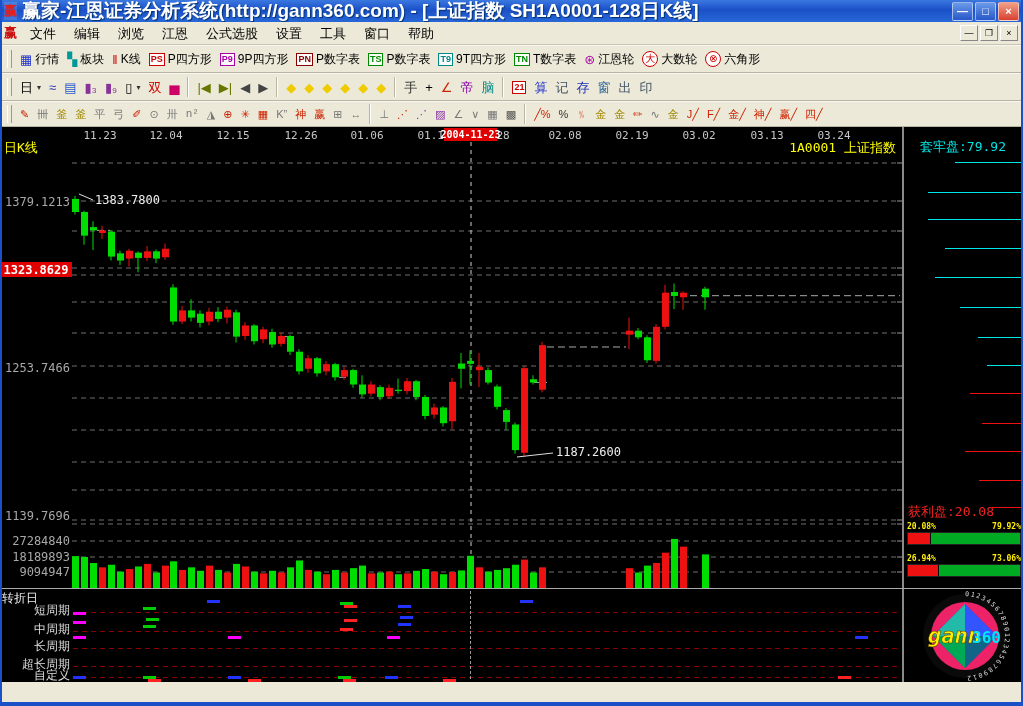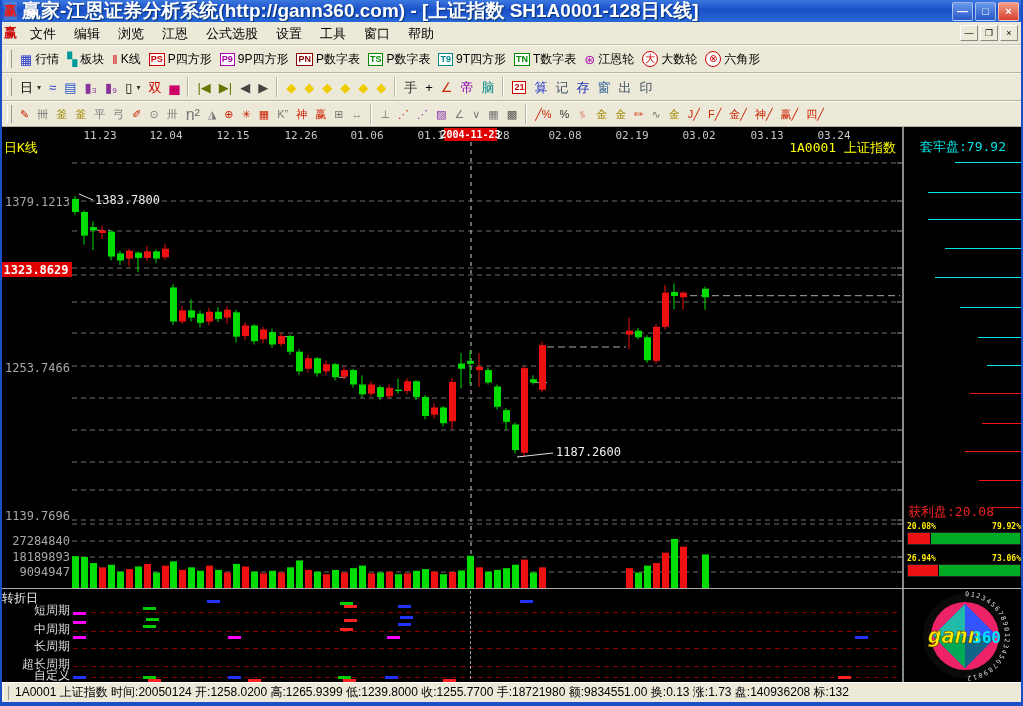--- a/index.html
+++ b/index.html
@@ -266,21 +266,21 @@
       <span class="tbtn">
         <span class="ic" style="color: rgb(204, 34, 0); font-size: 11px;">✐</span>
       </span>
       <span class="tbtn">
         <span class="ic" style="color: rgb(119, 119, 119); font-size: 11px;">⊙</span>
       </span>
       <span class="tbtn">
         <span class="ic" style="color: rgb(119, 119, 119); font-size: 11px;">卅</span>
       </span>
       <span class="tbtn">
-        <span class="ic" style="color: rgb(119, 119, 119); font-size: 16px;">n²</span>
+        <span class="ic" style="color: rgb(119, 119, 119); font-size: 11px; font-family: Liberation Mono, monospace;">n²</span>
       </span>
       <span class="tbtn">
         <span class="ic" style="color: rgb(119, 119, 119); font-size: 11px;">◮</span>
       </span>
       <span class="tbtn">
         <span class="ic" style="color: rgb(204, 34, 0); font-size: 11px;">⊕</span>
       </span>
       <span class="tbtn">
         <span class="ic" style="color: rgb(204, 34, 0); font-size: 11px;">✳</span>
       </span>
@@ -733,21 +733,17 @@
           <polygon points="55,13 87,45 55,45" fill="#3355ff"></polygon>
           <polygon points="55,13 23,45 55,45" fill="#22bbaa"></polygon>
           <polygon points="23,45 55,45 55,77" fill="#00aa55"></polygon>
           <polygon points="55,45 87,45 55,77" fill="#116688"></polygon>
           <text x="18" y="52" fill="#ffee00" font-size="22" font-style="italic" font-weight="bold" font-family="&quot;DejaVu Serif&quot;,serif" stroke="#553300" stroke-width="0.5">gann</text>
           <text x="62" y="52" fill="#00e5ff" font-size="16" font-weight="bold">360</text>
         </svg>
       </div>
   </div>
 
-  <div id="statusbar">
-    <span class="grip2"></span>
-    <span id="status-text">1A0001  上证指数  时间:20050124  开:1258.0200  高:1265.9399  低:1239.8000  收:1255.7700  手:18721980  额:9834551.00  换:0.13  涨:1.73  盘:140936208  标:132</span>
-  </div>
 
   <div id="edge-l"></div>
   <div id="edge-r"></div>
   <div id="edge-b"></div>
 </div>
 
 </body></html>

